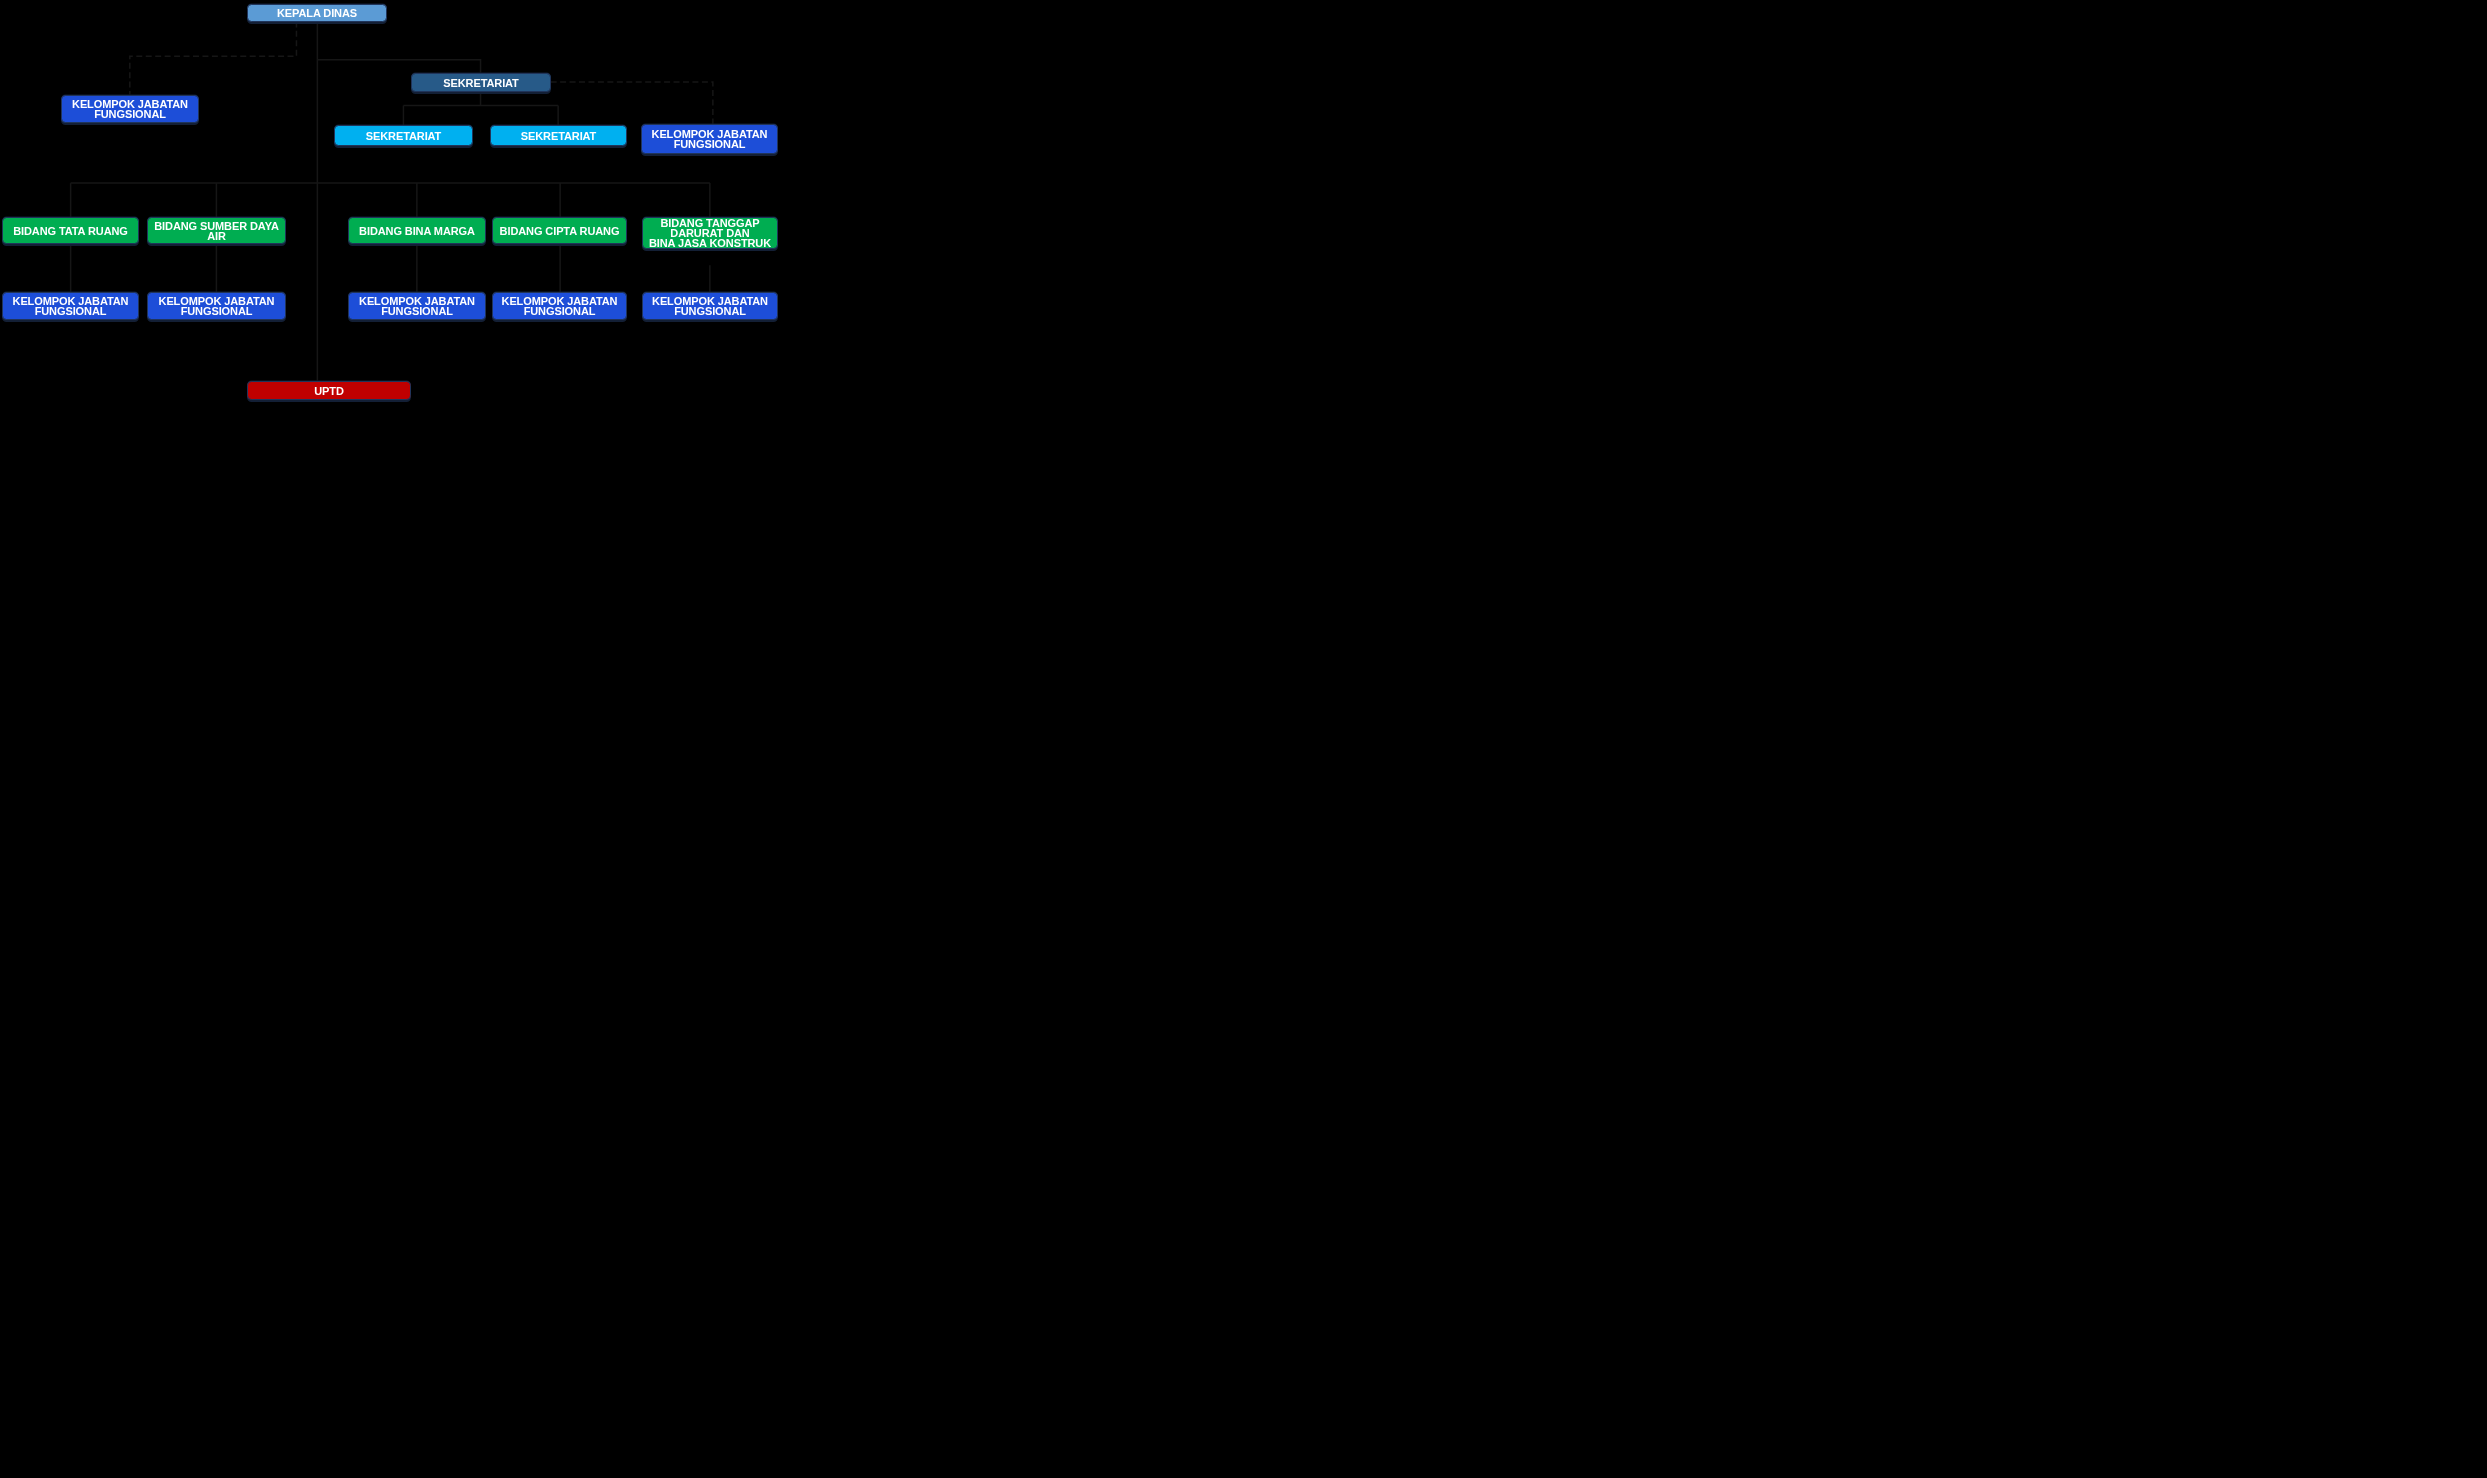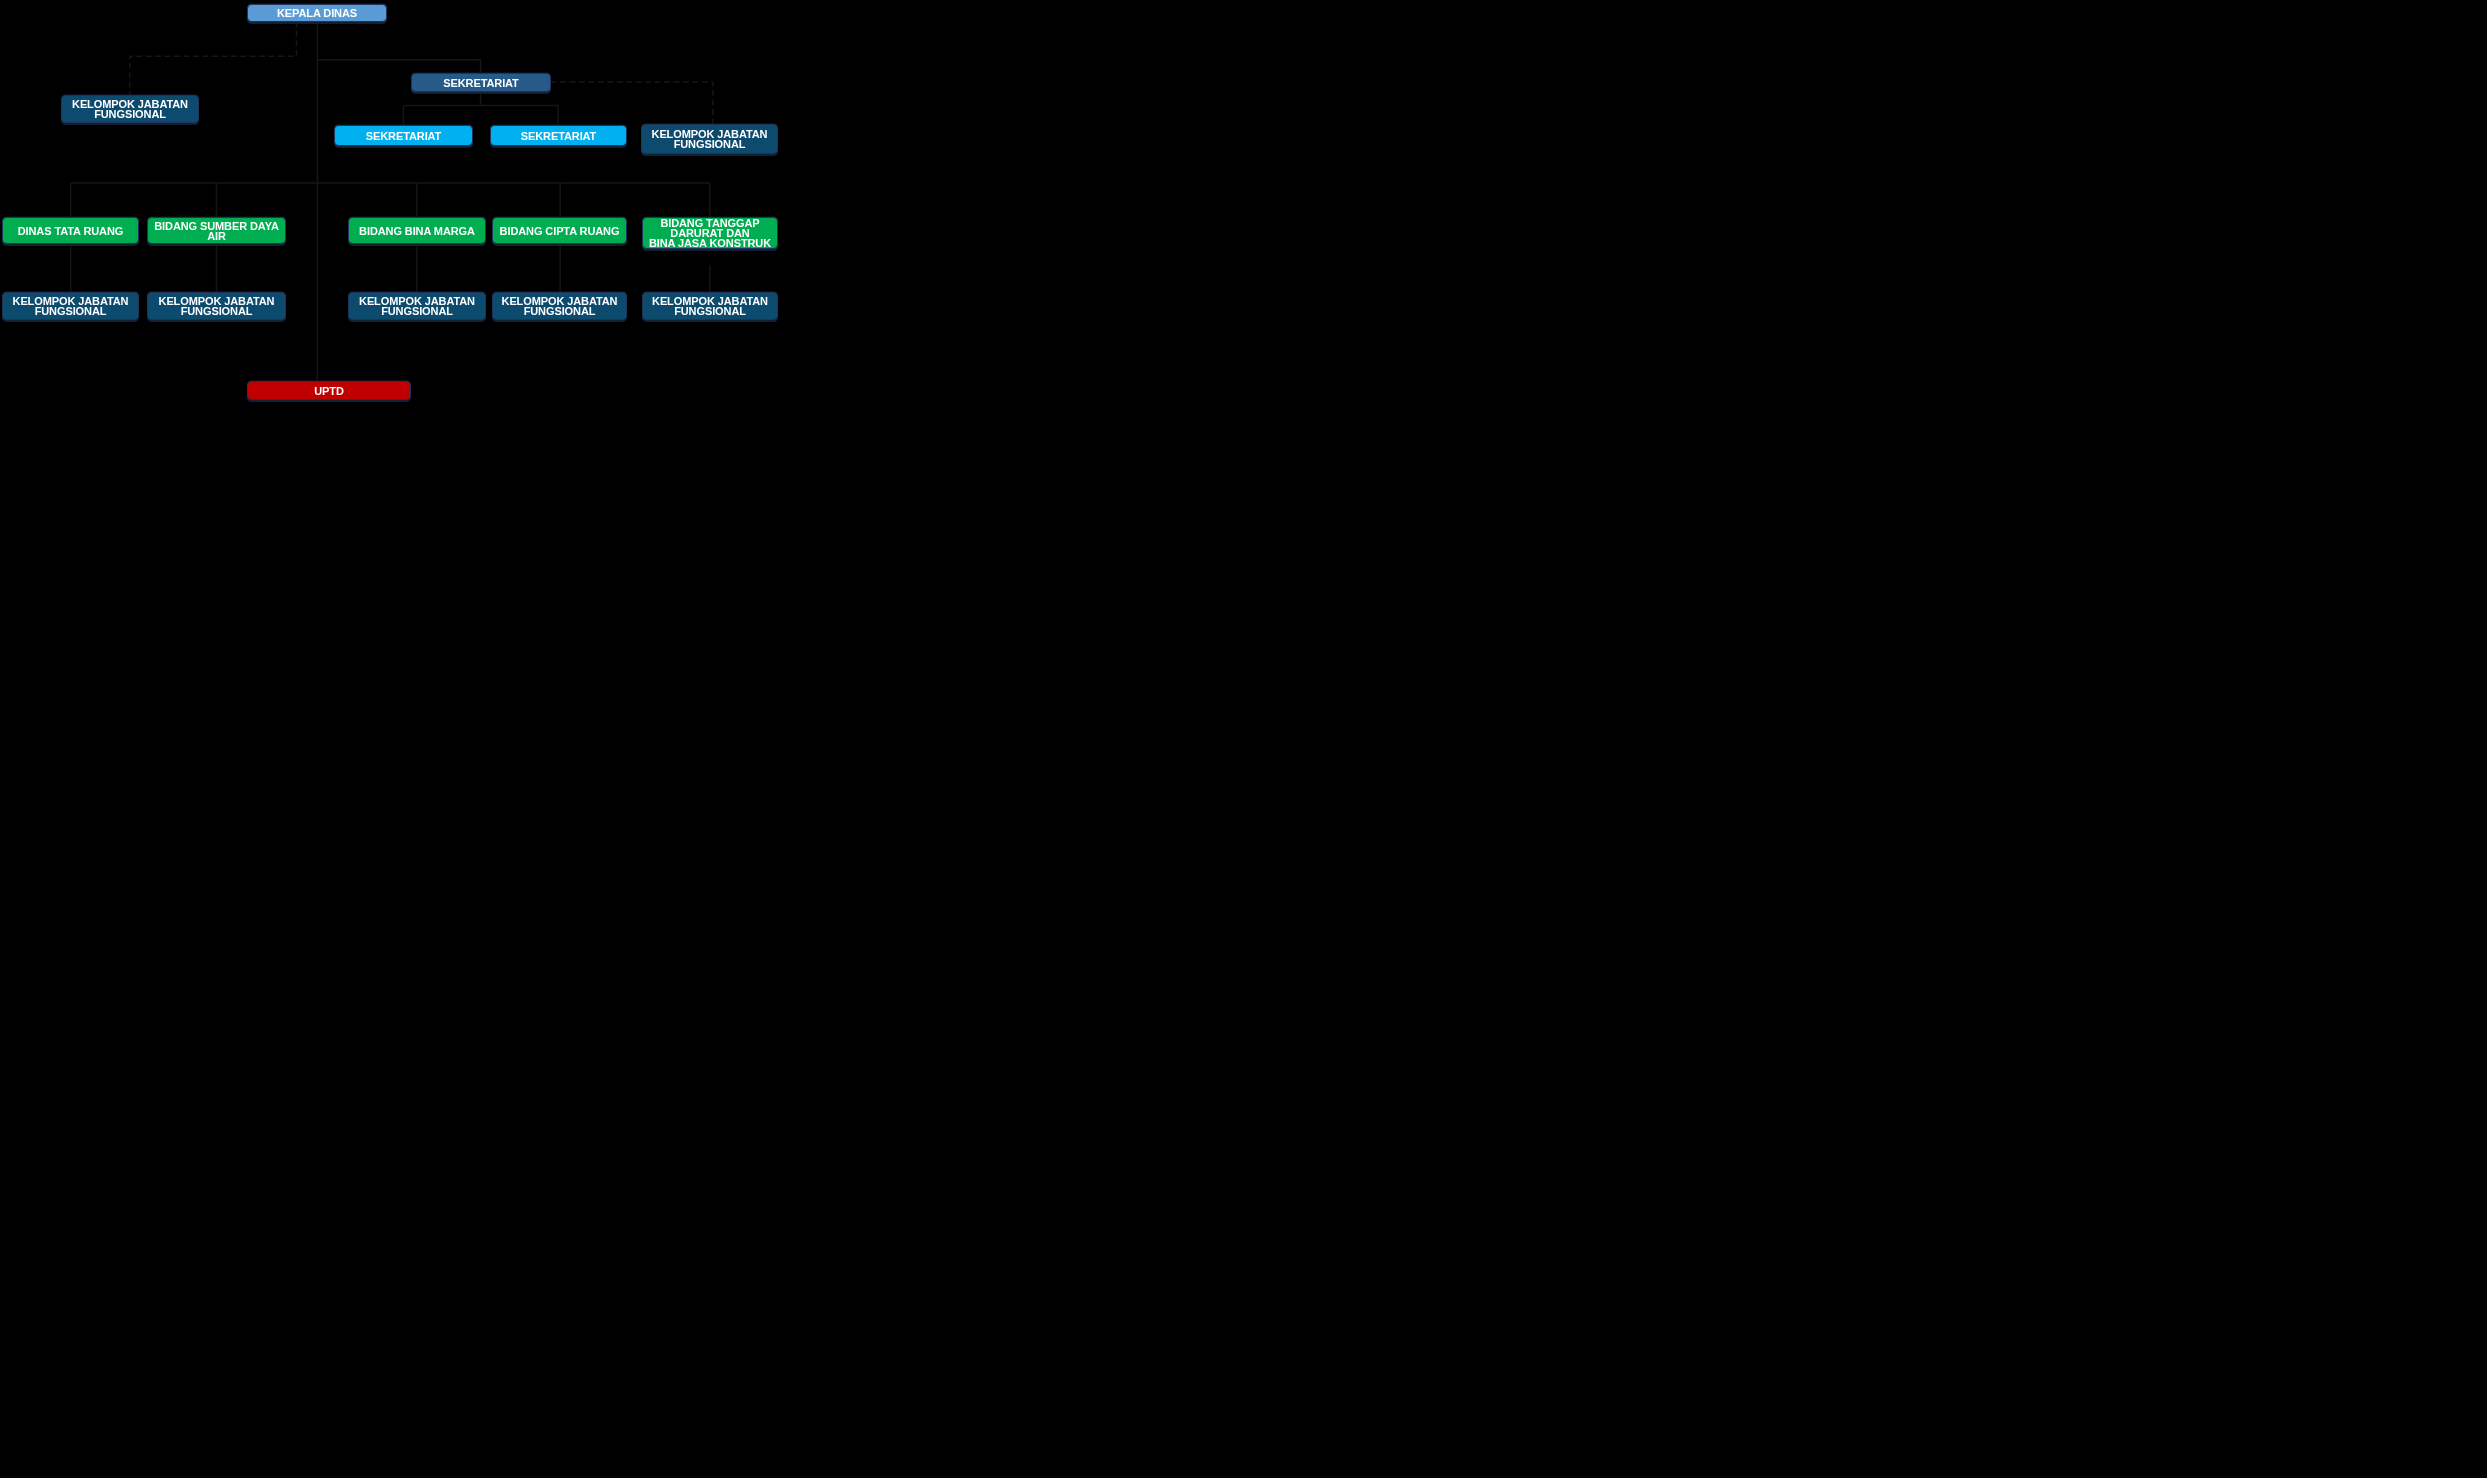--- a/index.html
+++ b/index.html
@@ -14,21 +14,21 @@
     display:flex;align-items:center;justify-content:center;text-align:center;
     border:1.5px solid #20345A;border-radius:4.5px;
     box-shadow:0 2px 0 #131F35, 0 -0.5px 0 #131F35;
     color:#FFFFFF;font-weight:700;font-size:11px;line-height:10px;
     letter-spacing:-0.1px;white-space:pre-line;padding:1px 5px;
   }
   .fill-kepala{background:#5B9BD5;}
   .fill-sekretariat{background:#275A88;}
   .fill-subsek{background:#00B0F0;}
   .fill-bidang{background:#00AD51;}
-  .fill-kelompok{background:#0c4a6e;}
+  .fill-kelompok{background:#1d4ed8;}
   .fill-uptd{background:#C00000;}
   .cline{stroke:#161616;stroke-width:3;fill:none;}
   .cline.dashed{stroke-dasharray:12 7;}
 </style>
 </head>
 <body>
 
 <div id="stage">
 
   <svg id="connectors" viewBox="0 0 1568 808" xmlns="http://www.w3.org/2000/svg">
@@ -62,21 +62,21 @@
 
   <div class="node fill-sekretariat" style="left:411px;top:73px;width:140px;height:19px;">SEKRETARIAT</div>
 
   <div class="node fill-subsek" style="left:334px;top:125px;width:139px;height:21.4px;">SEKRETARIAT</div>
 
   <div class="node fill-subsek" style="left:490px;top:125px;width:137px;height:21.4px;">SEKRETARIAT</div>
 
   <div class="node fill-kelompok" style="left:641px;top:124px;width:137px;height:30px;">KELOMPOK JABATAN
 FUNGSIONAL</div>
 
-  <div class="node fill-bidang" style="left:2px;top:217px;width:137px;height:27px;">DINAS TATA RUANG</div>
+  <div class="node fill-bidang" style="left:2px;top:217px;width:137px;height:27px;">BIDANG TATA RUANG</div>
 
   <div class="node fill-bidang" style="left:147px;top:217px;width:139px;height:27px;">BIDANG SUMBER DAYA
 AIR</div>
 
   <div class="node fill-bidang" style="left:348px;top:217px;width:138px;height:27px;">BIDANG BINA MARGA</div>
 
   <div class="node fill-bidang" style="left:492px;top:217px;width:135px;height:27px;">BIDANG CIPTA RUANG</div>
 
   <div class="node fill-bidang" style="left:642px;top:217px;width:136px;height:32px;">BIDANG TANGGAP
 DARURAT DAN

